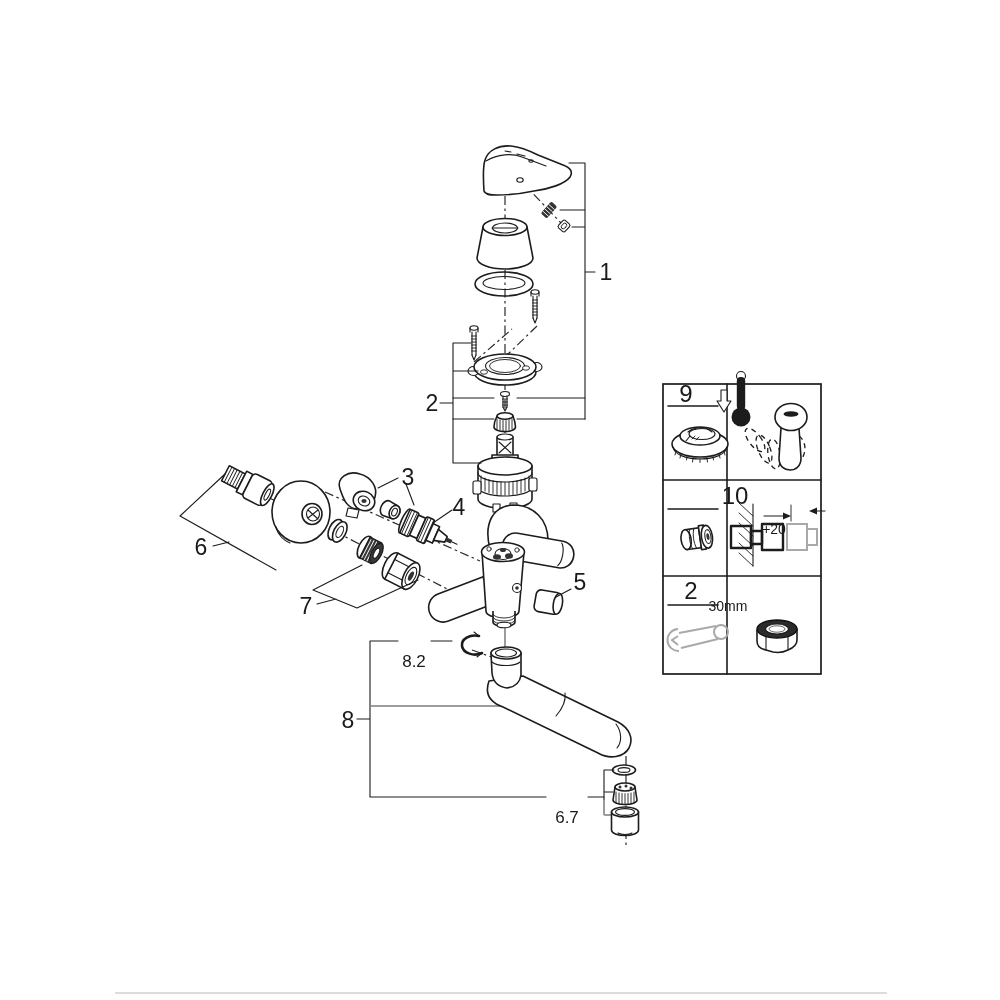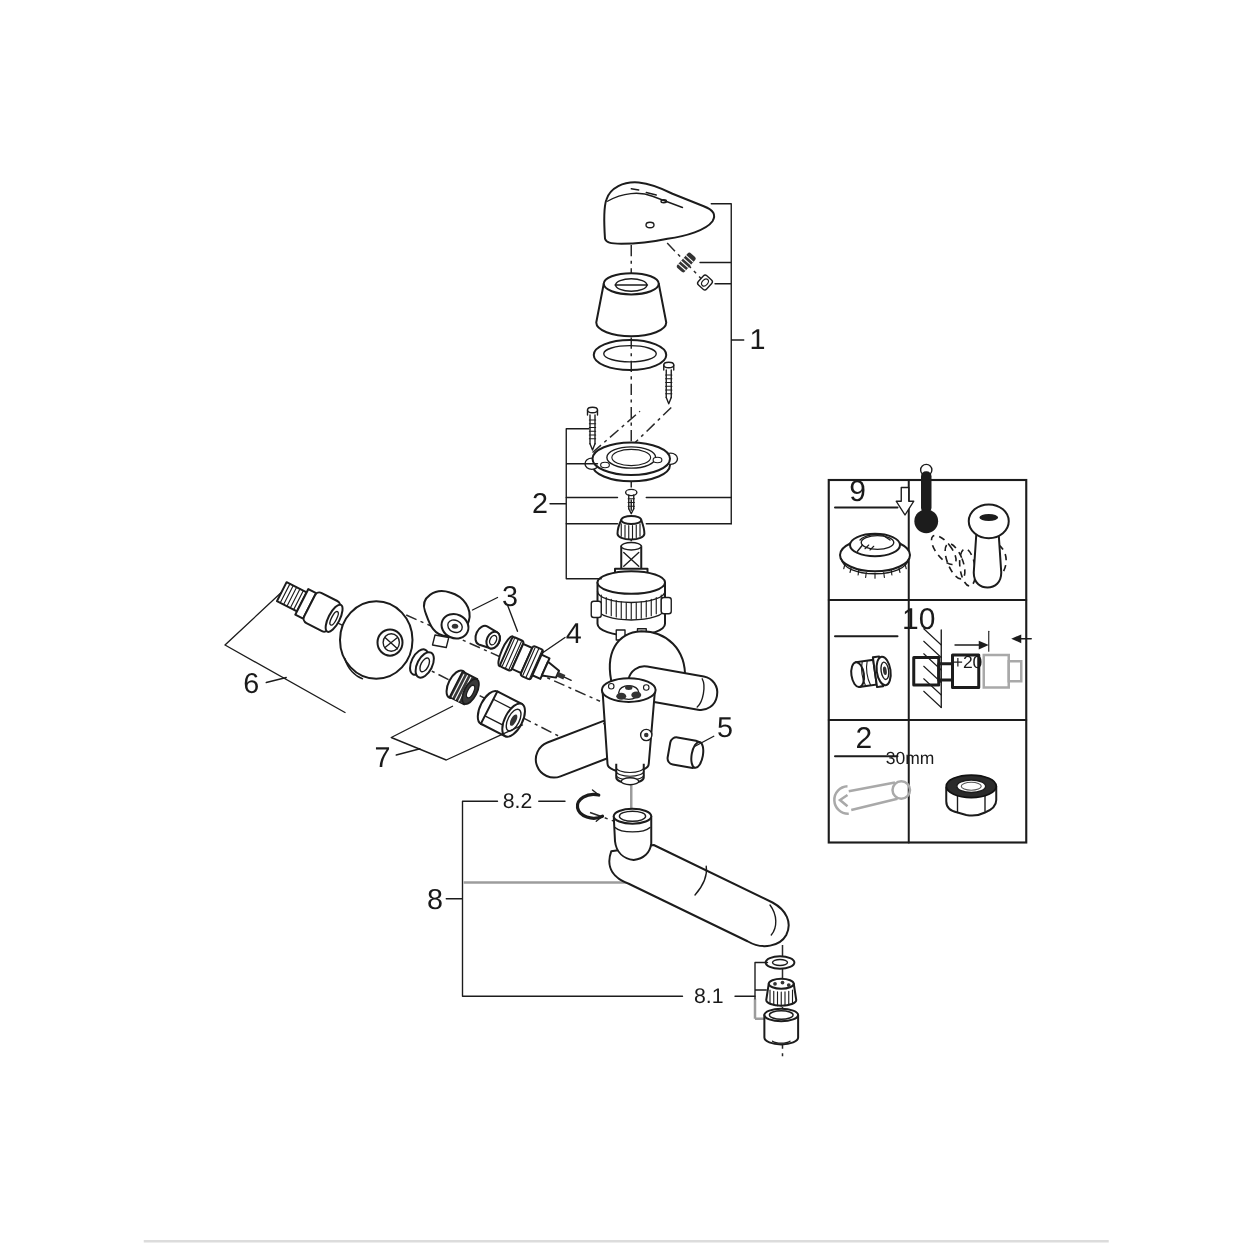--- a/index.html
+++ b/index.html
@@ -1,21 +1,21 @@
 <!DOCTYPE html>
 <html><head>
 <meta charset="utf-8">
 <style>
   html,body{margin:0;padding:0;background:#fff;}
   .stage{position:relative;width:1000px;height:1000px;background:#fff;overflow:hidden;
          font-family:"Liberation Sans","DejaVu Sans",sans-serif;}
   .stage svg{position:absolute;left:0;top:0;}
   .lbl{position:absolute;transform:translate(-50%,-50%);font-size:23px;color:#1a1a1a;
        white-space:nowrap;line-height:1;}
-  .lbl-sm{font-size:17px;}
+  .lbl-sm{font-size:17px;margin-top:20px;}
   .lbl-leg{font-size:24px;}
   .ann{position:absolute;transform:translate(-50%,-50%);font-size:14px;color:#1a1a1a;
        white-space:nowrap;line-height:1;}
   
   .s  {stroke:#1c1c1c;stroke-width:1.6;fill:none;stroke-linecap:round;stroke-linejoin:round;}
   .sf {stroke:#1c1c1c;stroke-width:1.6;fill:#fff;stroke-linejoin:round;}
   .t  {stroke-width:1.1;}
   .t2 {stroke-width:0.9;}
   .bold{stroke-width:2.4;}
   .dash{stroke:#2a2a2a;stroke-width:1.2;fill:none;stroke-dasharray:9 3.5 2.5 3.5;}
@@ -355,21 +355,21 @@
 </svg>
 
 <div class="lbl" style="left:606px;top:272px;">1</div>
 <div class="lbl" style="left:432px;top:403px;">2</div>
 <div class="lbl" style="left:408px;top:477px;">3</div>
 <div class="lbl" style="left:459px;top:507px;">4</div>
 <div class="lbl" style="left:580px;top:582px;">5</div>
 <div class="lbl" style="left:201px;top:547px;">6</div>
 <div class="lbl" style="left:306px;top:606px;">7</div>
 <div class="lbl" style="left:348px;top:720px;">8</div>
-<div class="lbl lbl-sm" style="left:567px;top:797px;">8.1</div>
+<div class="lbl lbl-sm" style="left:567px;top:797px;">6.7</div>
 <div class="lbl lbl-sm" style="left:414px;top:641px;">8.2</div>
 
 <div class="lbl lbl-leg" style="left:686px;top:394px;">9</div>
 <div class="lbl lbl-leg" style="left:691px;top:496px;margin-left:44px;">10</div>
 <div class="lbl lbl-leg" style="left:691px;top:591px;">2</div>
 <div class="ann" style="left:774px;top:507px;margin-top:22px;">+20</div>
 <div class="ann" style="left:728px;top:606px;">30mm</div>
 
 </div>
 

